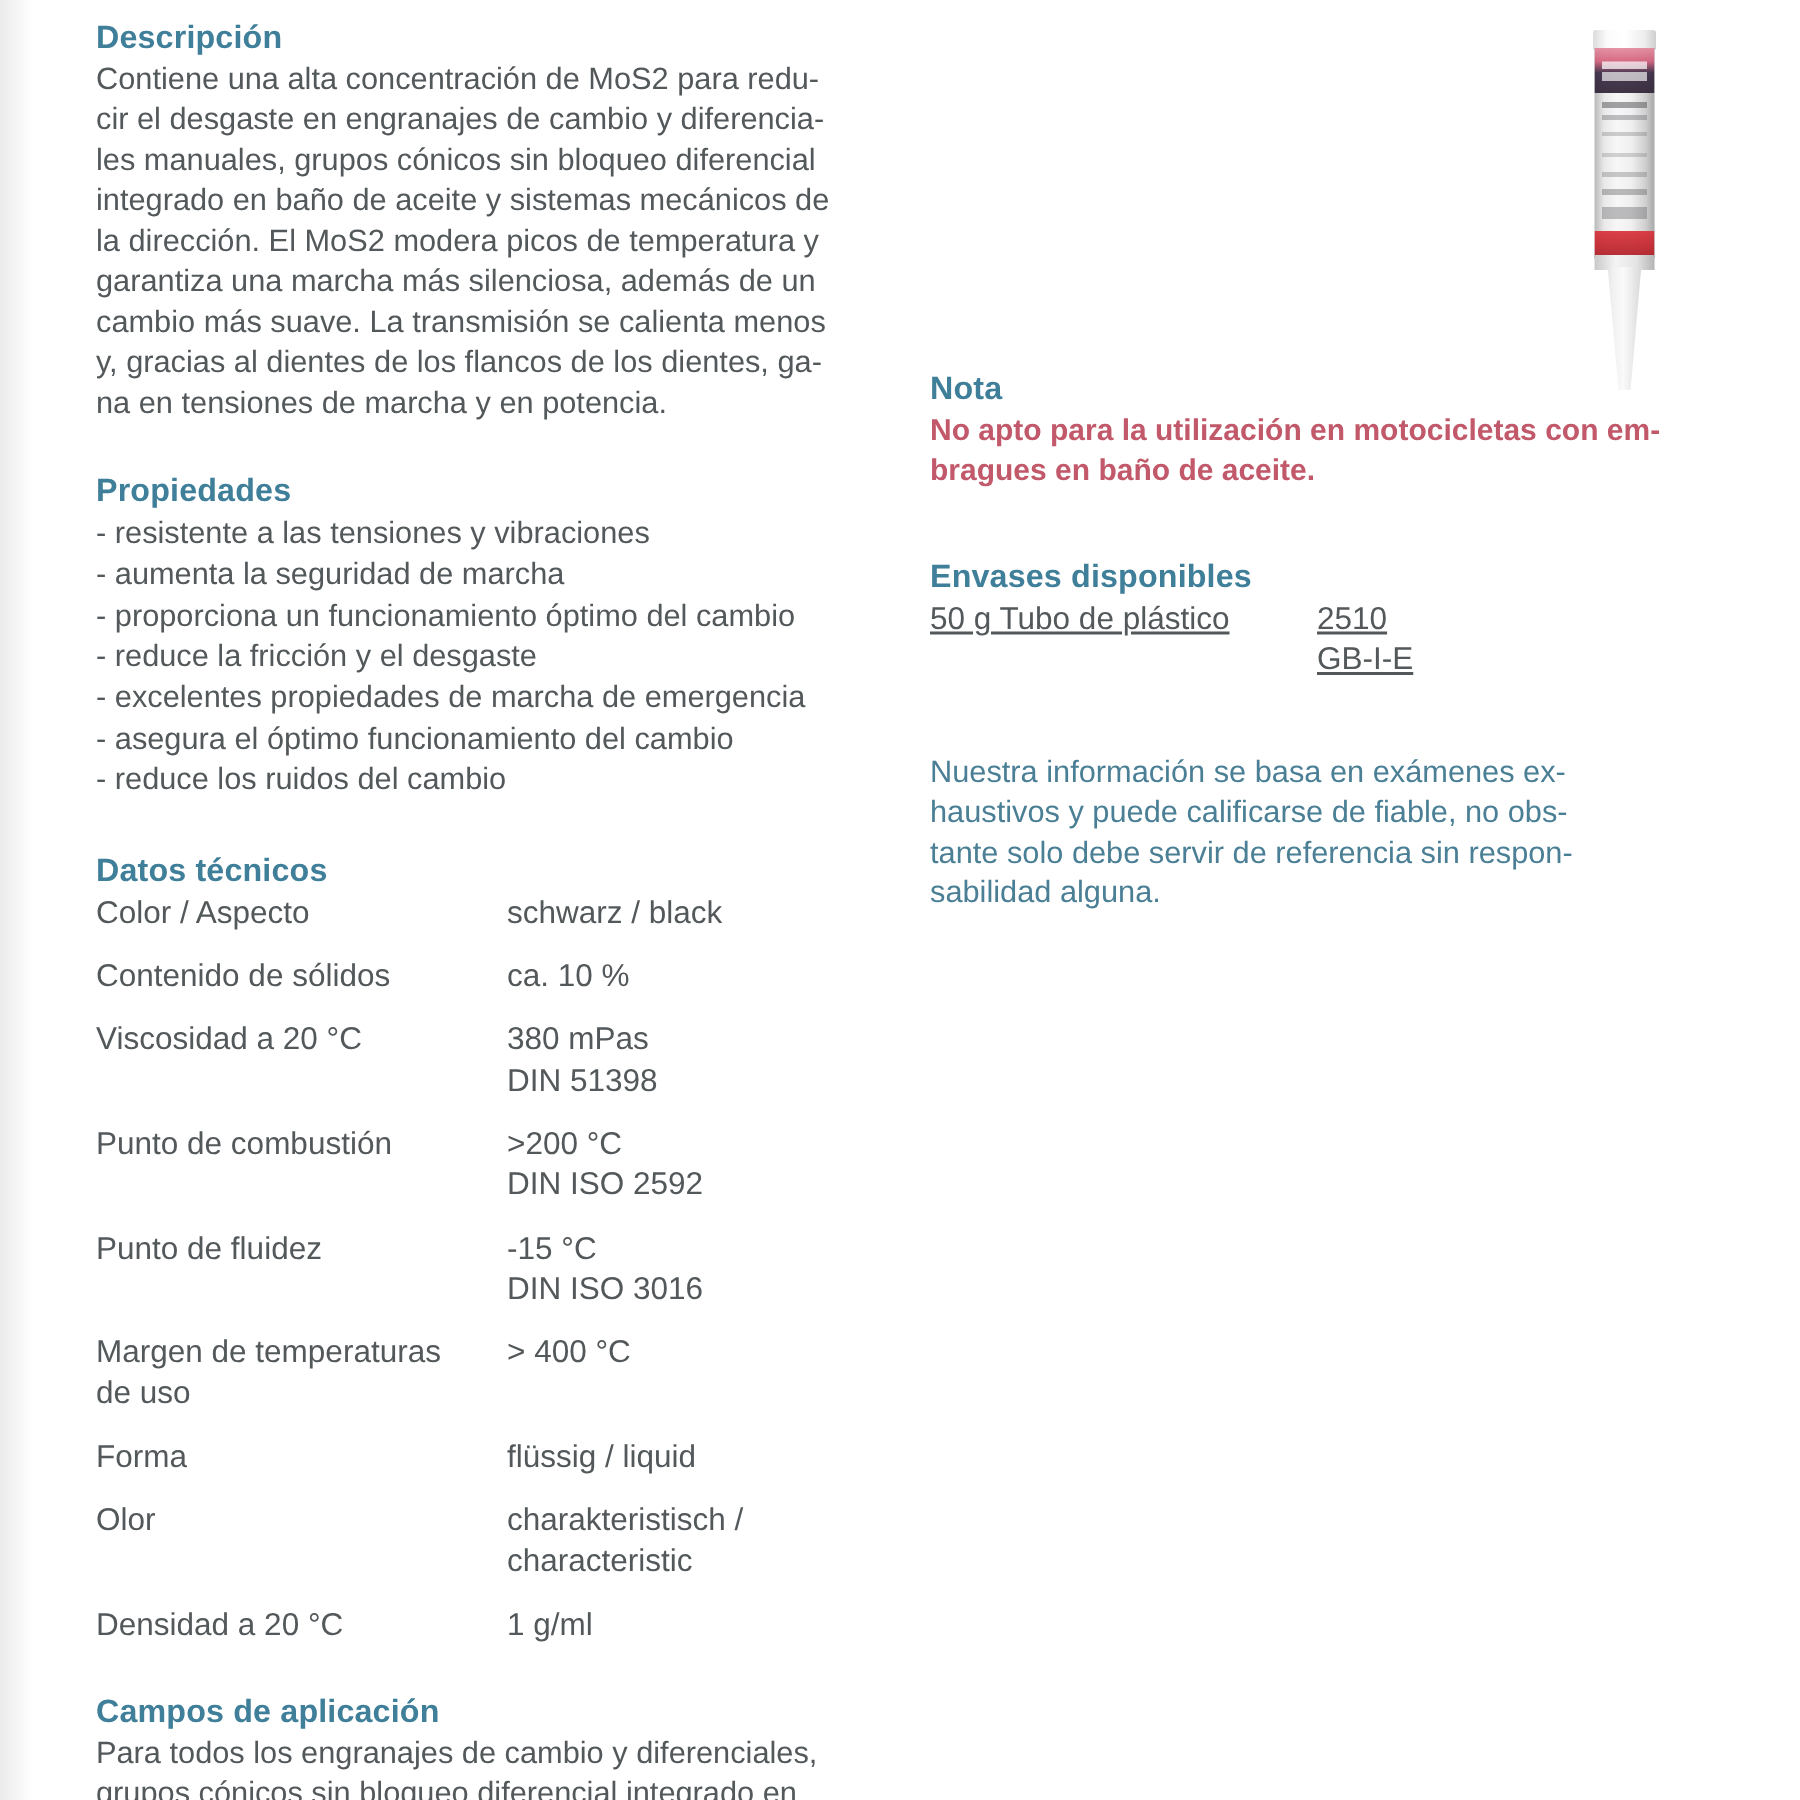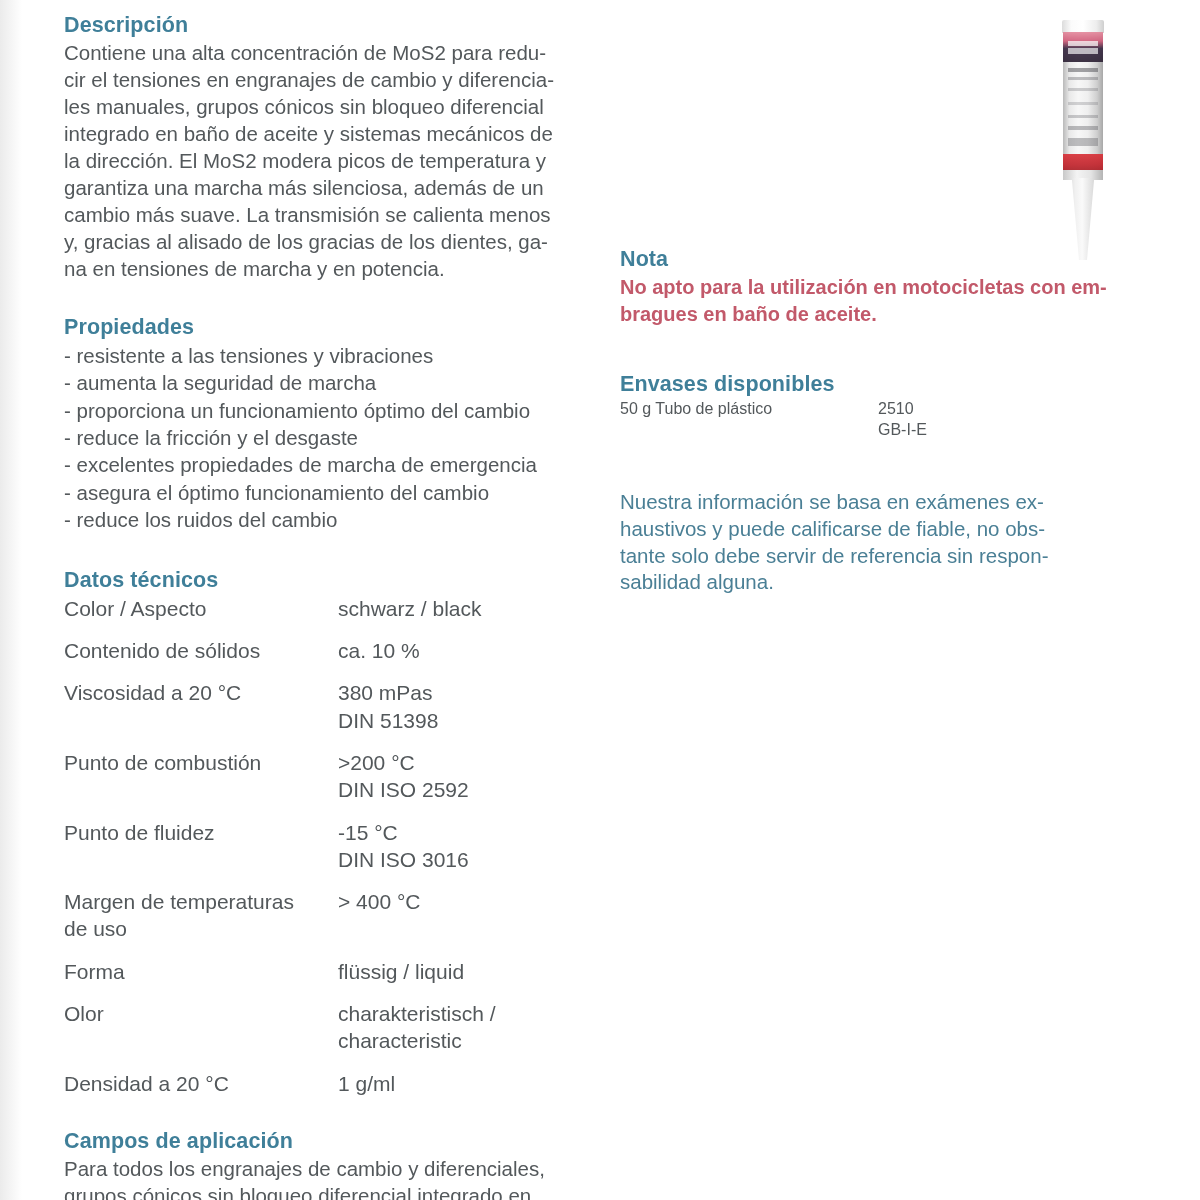--- a/index.html
+++ b/index.html
@@ -101,24 +101,25 @@
     color: #c2596a;
     margin: 0;
   }
   .note-text .ln { display: block; white-space: pre; }
 
   .gap-note { height: 44px; }
   .gap-env  { height: 48px; }
 
   .pack-row {
     display: flex;
-    font-size: 16px;
+    font-size: 21px;
     line-height: 1.30;
     color: #53585b;
     margin-top: 2px;
+    text-decoration: underline;
   }
   .pack-desc { width: 258px; flex: none; }
   .pack-nums { flex: none; }
   .pack-nums span { display: block; }
 
   .disclaimer {
     font-size: 20.5px;
     line-height: 1.315;
     font-weight: normal;
     color: #4a7f95;
@@ -206,27 +207,27 @@
 <div class="page-edge"></div>
 
 <div class="sheet">
 
   <div class="col-left">
 
     <section class="block">
       <h2 class="sec-head">Descripción</h2>
       <p class="body-text">
         <span class="ln">Contiene una alta concentración de MoS2 para redu-</span>
-        <span class="ln">cir el tensiones en engranajes de cambio y diferencia-</span>
+        <span class="ln">cir el desgaste en engranajes de cambio y diferencia-</span>
         <span class="ln">les manuales, grupos cónicos sin bloqueo diferencial</span>
         <span class="ln">integrado en baño de aceite y sistemas mecánicos de</span>
         <span class="ln">la dirección. El MoS2 modera picos de temperatura y</span>
         <span class="ln">garantiza una marcha más silenciosa, además de un</span>
         <span class="ln">cambio más suave. La transmisión se calienta menos</span>
-        <span class="ln">y, gracias al alisado de los gracias de los dientes, ga-</span>
+        <span class="ln">y, gracias al dientes de los flancos de los dientes, ga-</span>
         <span class="ln">na en tensiones de marcha y en potencia.</span>
       </p>
     </section>
 
     <div class="gap-desc"></div>
 
     <section class="block">
       <h2 class="sec-head">Propiedades</h2>
       <ul class="prop-list">
         <li>- resistente a las tensiones y vibraciones</li>

